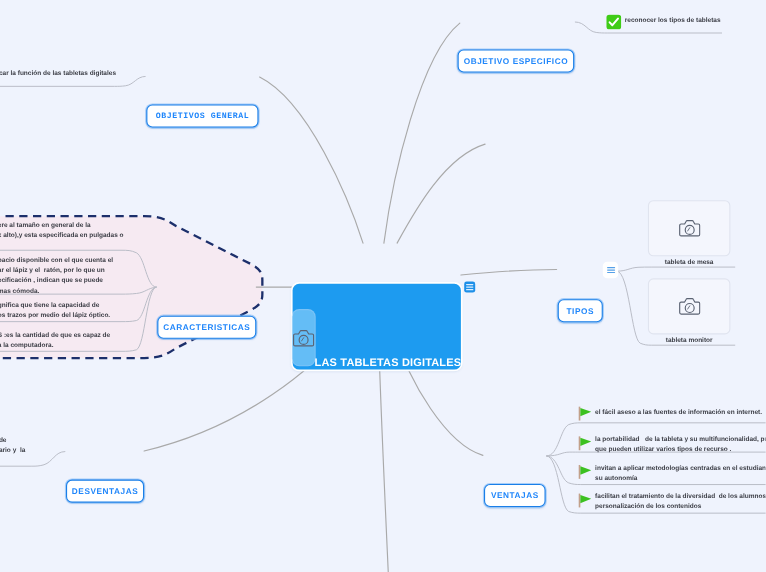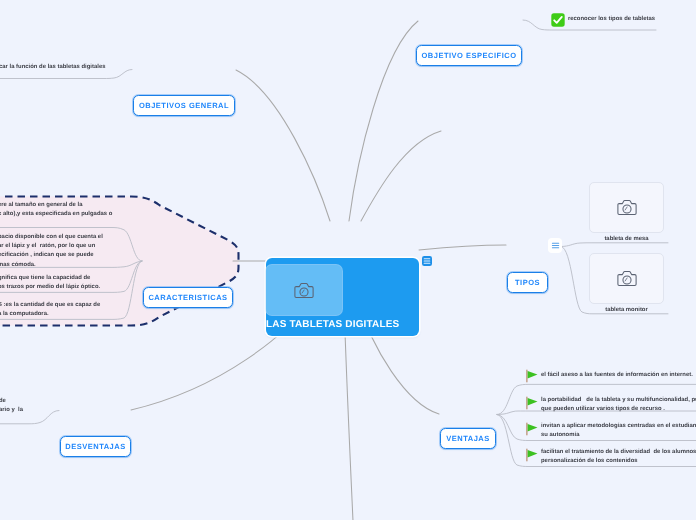--- a/index.html
+++ b/index.html
@@ -16,21 +16,21 @@
     background:#ffffff;border:1.7px solid #1a7fe8;border-radius:5.5px;
     color:#1f86fb;font-weight:bold;letter-spacing:.5px;
     display:flex;align-items:center;justify-content:center;white-space:nowrap;
     font-size:7.5px;
     box-shadow:0 0 0 1px rgba(110,175,245,.55), 0 1px 1.5px rgba(90,140,200,.22);
   }
 
   .central{
     background:#1d9bf0;border-radius:6px;
     box-shadow:0 0 0 1.6px #ffffff, 0 1px 2.5px rgba(60,110,170,.30);
-    display:flex;flex-direction:column;align-items:flex-start;
+    display:flex;flex-direction:row;align-items:flex-end;
   }
   .central .imgph{
     background:#64bdf6;border-radius:6px;box-shadow:0 0 0 1px rgba(200,228,252,.55);
     display:flex;align-items:center;justify-content:center;
   }
   .central .ctitle{
     color:#ffffff;font-weight:bold;font-size:10px;letter-spacing:.15px;
     text-align:center;white-space:nowrap;
   }
 
@@ -116,33 +116,33 @@
         <path d="M3.2 3.7h5.6"></path>
           <path d="M3.2 6h5.6"></path>
           <path d="M3.2 8.3h5.6"></path>
       </g>
     </svg>
   </div>
 
   <div class="node topic" style="left:416px;top:9px;width:106px;height:21px;">
     <span>OBJETIVO ESPECIFICO</span>
   </div>
-  <div class="node topic" style="left:133px;top:59px;width:102px;height:21px;">
+  <div class="node topic" style="left:133px;top:59px;width:102px;height:21px;font-family:Liberation Mono, monospace;">
     <span>OBJETIVOS  GENERAL</span>
   </div>
   <div class="node topic" style="left:143px;top:251px;width:90px;height:21px;">
     <span>CARACTERISTICAS</span>
   </div>
   <div class="node topic" style="left:507px;top:236px;width:41px;height:21px;">
     <span>TIPOS</span>
   </div>
   <div class="node topic" style="left:60px;top:400px;width:71px;height:21px;">
     <span>DESVENTAJAS</span>
   </div>
-  <div class="node topic" style="left:440px;top:392px;width:56px;height:21px;">
+  <div class="node topic" style="left:440px;top:404px;width:56px;height:21px;">
     <span>VENTAJAS</span>
   </div>
   <div class="node topic" style="left:355px;top:511px;width:53px;height:21px;">
     <span>GRAFICO</span>
   </div>
 
   <div class="listicon" style="left:548px;top:238px;width:14px;height:15px;border-radius:4px;">
     <svg width="11" height="11" viewBox="0 0 11 11">
       <g stroke="#55a0e8" stroke-width="1.05" stroke-linecap="round">
         <path d="M2.4 3.3h6.3"></path>

